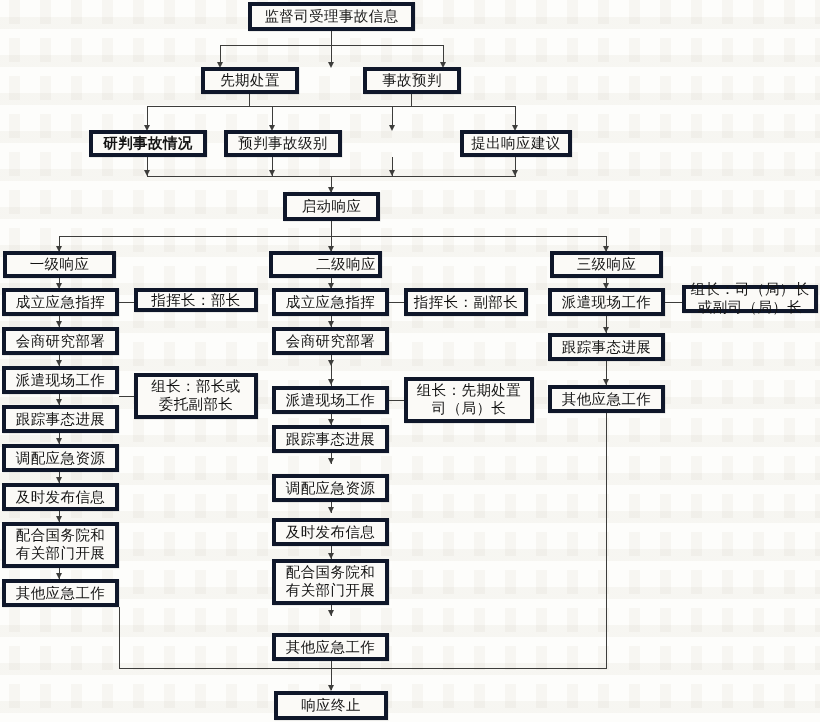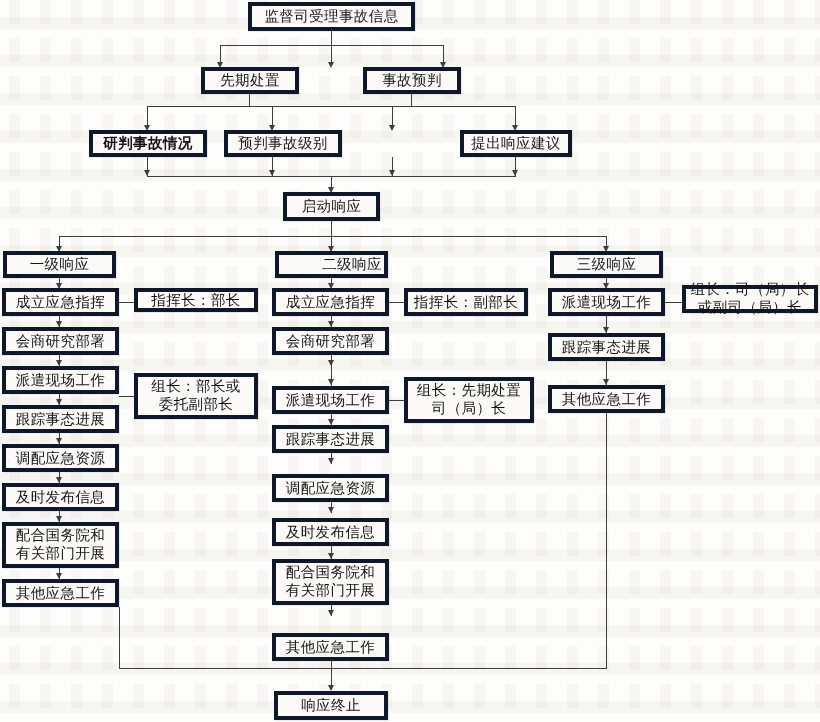--- a/index.html
+++ b/index.html
@@ -183,21 +183,21 @@
 
   <div class="node" style="left:2px; top:579px; width:117px; height:28px;">其他应急工作</div>
 
   <div class="hline" style="left:119px; top:302px; width:15px;"></div>
   <div class="node" style="left:134px; top:288px; width:124px; height:24px;">指挥长：部长</div>
 
   <div class="hline" style="left:119px; top:396px; width:15px;"></div>
   <div class="node two-line" style="left:134px; top:373px; width:124px; height:46px;">组长：部长或
 委托副部长</div>
 
-  <div class="node" style="left:275px; top:251px; width:113px; height:27px;padding-left:41px;">二级响应</div>
+  <div class="node" style="left:269px; top:251px; width:113px; height:27px;padding-left:41px;">二级响应</div>
   <div class="vline" style="left:331px; top:278px; height:11px;"></div>
   <div class="arrow" style="left:328px; top:283px;"></div>
 
   <div class="node" style="left:272px; top:288px; width:117px; height:28px;">成立应急指挥</div>
   <div class="vline" style="left:331px; top:316px; height:11px;"></div>
   <div class="arrow" style="left:328px; top:321px;"></div>
 
   <div class="node" style="left:272px; top:327px; width:117px; height:28px;">会商研究部署</div>
   <div class="vline" style="left:331px; top:355px; height:11px;"></div>
   <div class="arrow" style="left:328px; top:360px;"></div>

